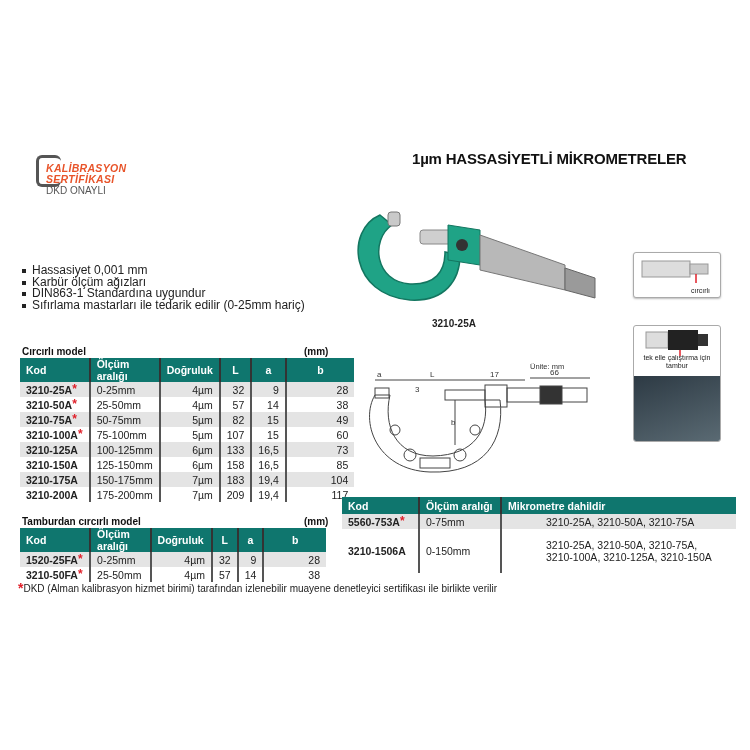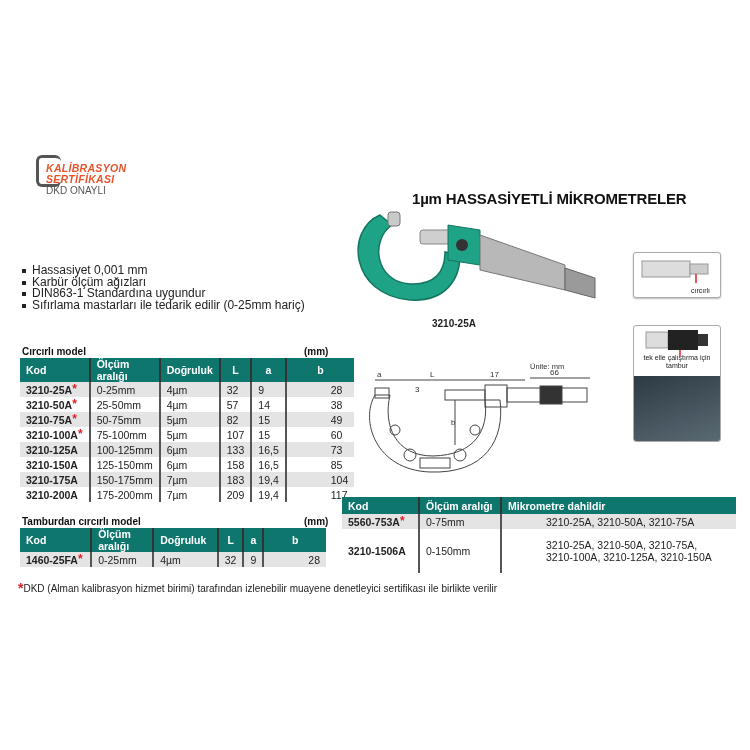--- a/index.html
+++ b/index.html
@@ -9,38 +9,38 @@
 
   
   .logo { left:34px; top:152px; width:130px; height:50px; }
   .logo .frame { position:absolute; left:2px; top:3px; width:22px; height:26px; border:3px solid #555;
                  border-radius:6px; border-right:none; }
   .logo .l1, .logo .l2 { position:absolute; left:12px; font-weight:bold; font-style:italic; color:#e8542a;
                  font-size:10.5px; letter-spacing:0.3px; }
   .logo .l1 { top:10px; } .logo .l2 { top:21px; }
   .logo .l3 { position:absolute; left:12px; top:33px; color:#555; font-size:10px; }
 
-  .title { left:412px; top:150px; font-size:15px; font-weight:bold; color:#111; letter-spacing:-0.2px;margin-top:40px; }
+  .title { left:412px; top:150px; font-size:15px; font-weight:bold; color:#111; letter-spacing:-0.2px; }
 
   .features { left:22px; top:265px; font-size:12px; line-height:11.5px; color:#222; margin:0; padding:0; list-style:none; }
   .features li { position:relative; padding-left:10px; }
   .features li::before { content:""; position:absolute; left:0; top:4px; width:4px; height:4px; background:#222; }
 
   
   .cap { font-size:10px; font-weight:bold; color:#111; }
   table.spec { border-collapse:collapse; font-size:10.5px; }
   table.spec th { background:#0f766e; color:#fff; font-weight:bold; text-align:left; padding:0 6px;
                   height:17px; border-right:2px solid #333; }
   table.spec th:last-child { border-right:none; }
   table.spec td { height:15px; padding:0 6px; border-right:2px solid #555; white-space:nowrap; }
   table.spec td:last-child { border-right:none;padding-left:44px; }
   table.spec tr:nth-child(odd) td { background:#e4e4e4; }
   table.spec tr:nth-child(even) td { background:#ffffff; }
   td.kod { font-weight:bold; color:#222; }
-  td.c { text-align:left; }
+  td.c { text-align:right; }
   .star { color:#e0202a; font-weight:bold; font-size:12px; vertical-align:top; line-height:10px; }
 
   .t1cap { left:22px; top:346px; }
   .t1mm { left:304px; top:346px; }
   .t1 { left:20px; top:358px; width:306px; }
   .t2cap { left:22px; top:516px; }
   .t2mm { left:304px; top:516px; }
   .t2 { left:20px; top:528px; width:306px; }
   .t3cap { left:342px; top:508px; }
   .t3 { left:342px; top:497px; width:394px; }
@@ -227,26 +227,34 @@
     <th style="width:62px">Kod</th>
     <th style="width:72px">Ölçüm aralığı</th>
     <th style="width:62px">Doğruluk</th>
     <th style="text-align:center">L</th>
     <th style="text-align:center">a</th>
     <th style="text-align:center">b</th>
   </tr>
     </thead>
   <tbody>
     <tr>
-        <td class="kod"><span>1460-25FA</span><span class="star">*</span></td>
+        <td class="kod"><span>1520-25FA</span><span class="star">*</span></td>
         <td>0-25mm</td>
         <td class="c">4µm</td>
         <td class="c">32</td>
         <td class="c">9</td>
         <td class="c">28</td>
+      </tr>
+    <tr>
+        <td class="kod"><span>3210-50FA</span><span class="star">*</span></td>
+        <td>25-50mm</td>
+        <td class="c">4µm</td>
+        <td class="c">57</td>
+        <td class="c">14</td>
+        <td class="c">38</td>
       </tr>
   </tbody>
 </table>
 
 <div class="abs cap t3cap">Mikrometre seri (cırcırlı)</div>
 <table class="abs spec t3">
   <thead>
       <tr>
     <th style="width:64px">Kod</th>
     <th style="width:68px">Ölçüm aralığı</th>

